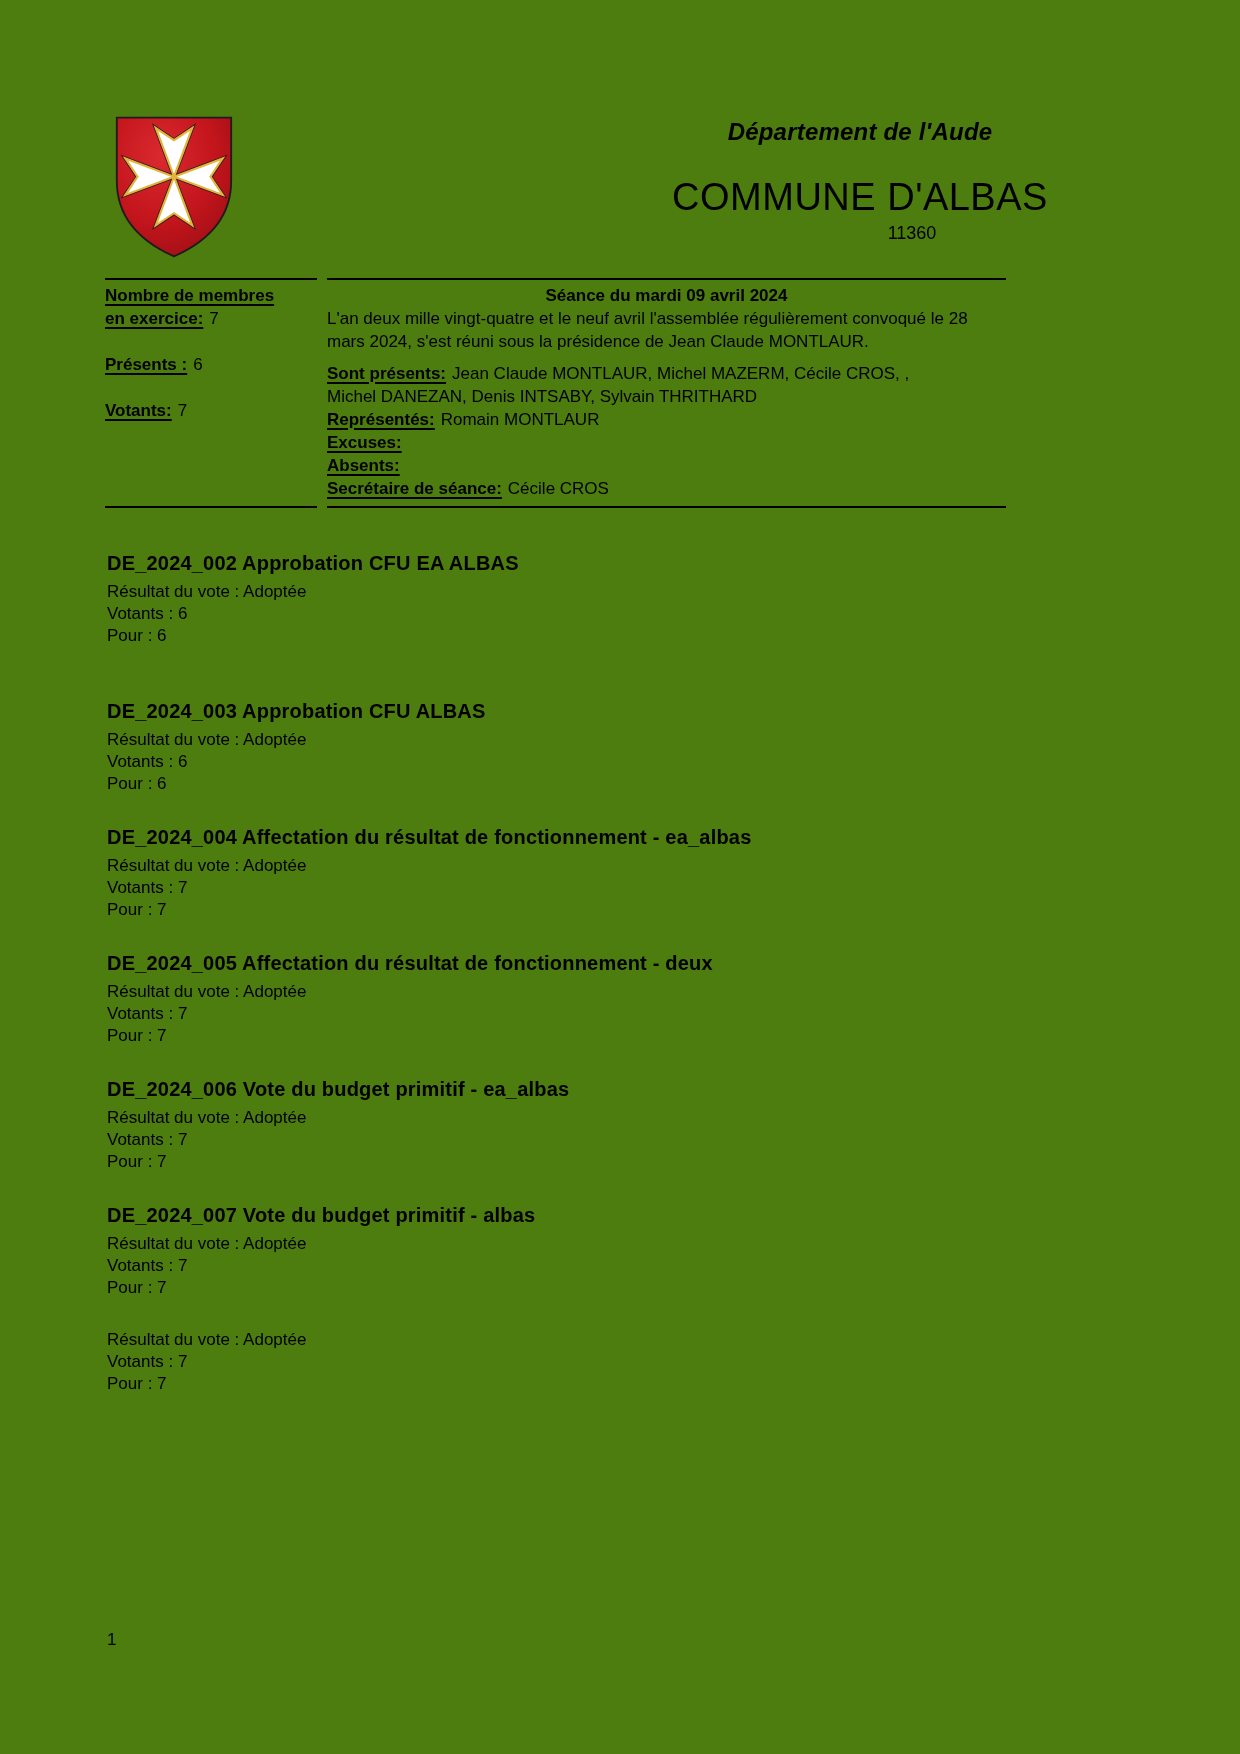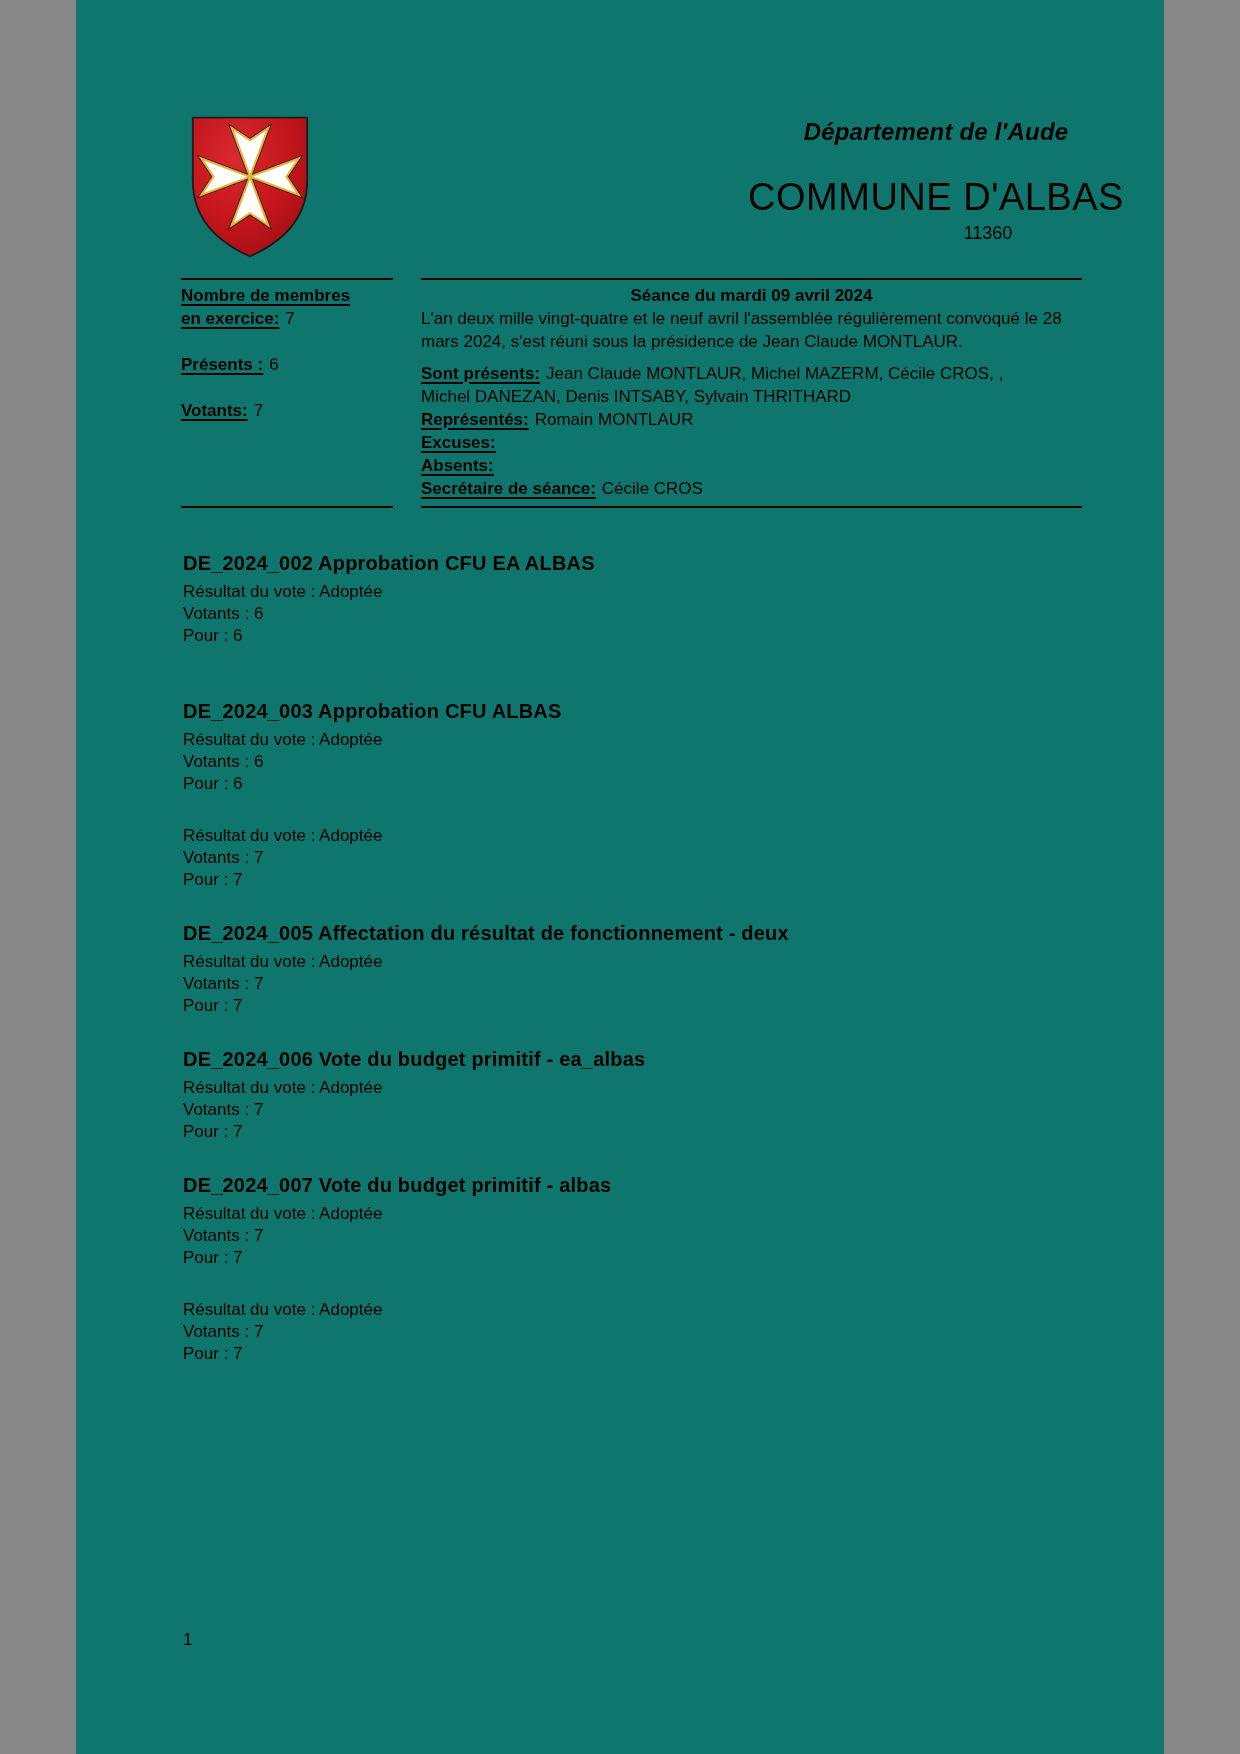--- a/index.html
+++ b/index.html
@@ -1,30 +1,30 @@
 <!DOCTYPE html>
 <html><head>
 <meta charset="utf-8">
 <style>
   * { margin:0; padding:0; box-sizing:border-box; }
   body { background:#888; font-family:"Liberation Sans", sans-serif; color:#000; }
   .page {
-    position:relative; width:1088px; height:1754px; margin:0 auto;
-    background:#0f766e; overflow:hidden;
+    position:relative; width:1240px; height:1754px; margin:0 auto;
+    background:#4d7c0f; overflow:hidden;
   }
   
   .coat { position:absolute; left:113px; top:114px; width:122px; height:146px; }
   .header-text { position:absolute; left:560px; top:118px; width:600px; text-align:center; }
   .dept { font-size:24px; font-weight:bold; font-style:italic; letter-spacing:.2px; }
   .commune { font-size:38px; margin-top:30px; letter-spacing:.5px; }
   .postal { font-size:18px; margin-top:4px; position:relative; left:52px; }
   
   .meeting-table {
     position:absolute; left:105px; top:278px; width:901px;
-    display:flex; gap:28px; align-items:stretch; font-size:17px; line-height:23px;
+    display:flex; gap:10px; align-items:stretch; font-size:17px; line-height:23px;
   }
   .mt-col { border-top:2px solid #000; border-bottom:2px solid #000; padding:4px 0 6px 0; }
   .mt-left { width:212px; }
   .mt-right { flex:1; }
   .lbl { font-weight:bold; text-decoration:underline; text-decoration-thickness:2px; text-underline-offset:3px; }
   .val { margin-left:6px; }
   .mt-left .entry { margin-bottom:23px; }
   .mt-left .entry:last-child { margin-bottom:0; }
   .session-title { font-weight:bold; text-align:center; }
   .intro { margin-bottom:9px; }
@@ -116,20 +116,21 @@
     </div>
 
     <div class="section">
       <h2>DE_2024_003 Approbation CFU ALBAS</h2>
       <div class="line">Résultat du vote : Adoptée</div>
       <div class="line">Votants : 6</div>
       <div class="line">Pour : 6</div>
     </div>
 
     <div class="section">
+      <h2>DE_2024_004 Affectation du résultat de fonctionnement - ea_albas</h2>
       <div class="line">Résultat du vote : Adoptée</div>
       <div class="line">Votants : 7</div>
       <div class="line">Pour : 7</div>
     </div>
 
     <div class="section">
       <h2>DE_2024_005 Affectation du résultat de fonctionnement - deux</h2>
       <div class="line">Résultat du vote : Adoptée</div>
       <div class="line">Votants : 7</div>
       <div class="line">Pour : 7</div>

